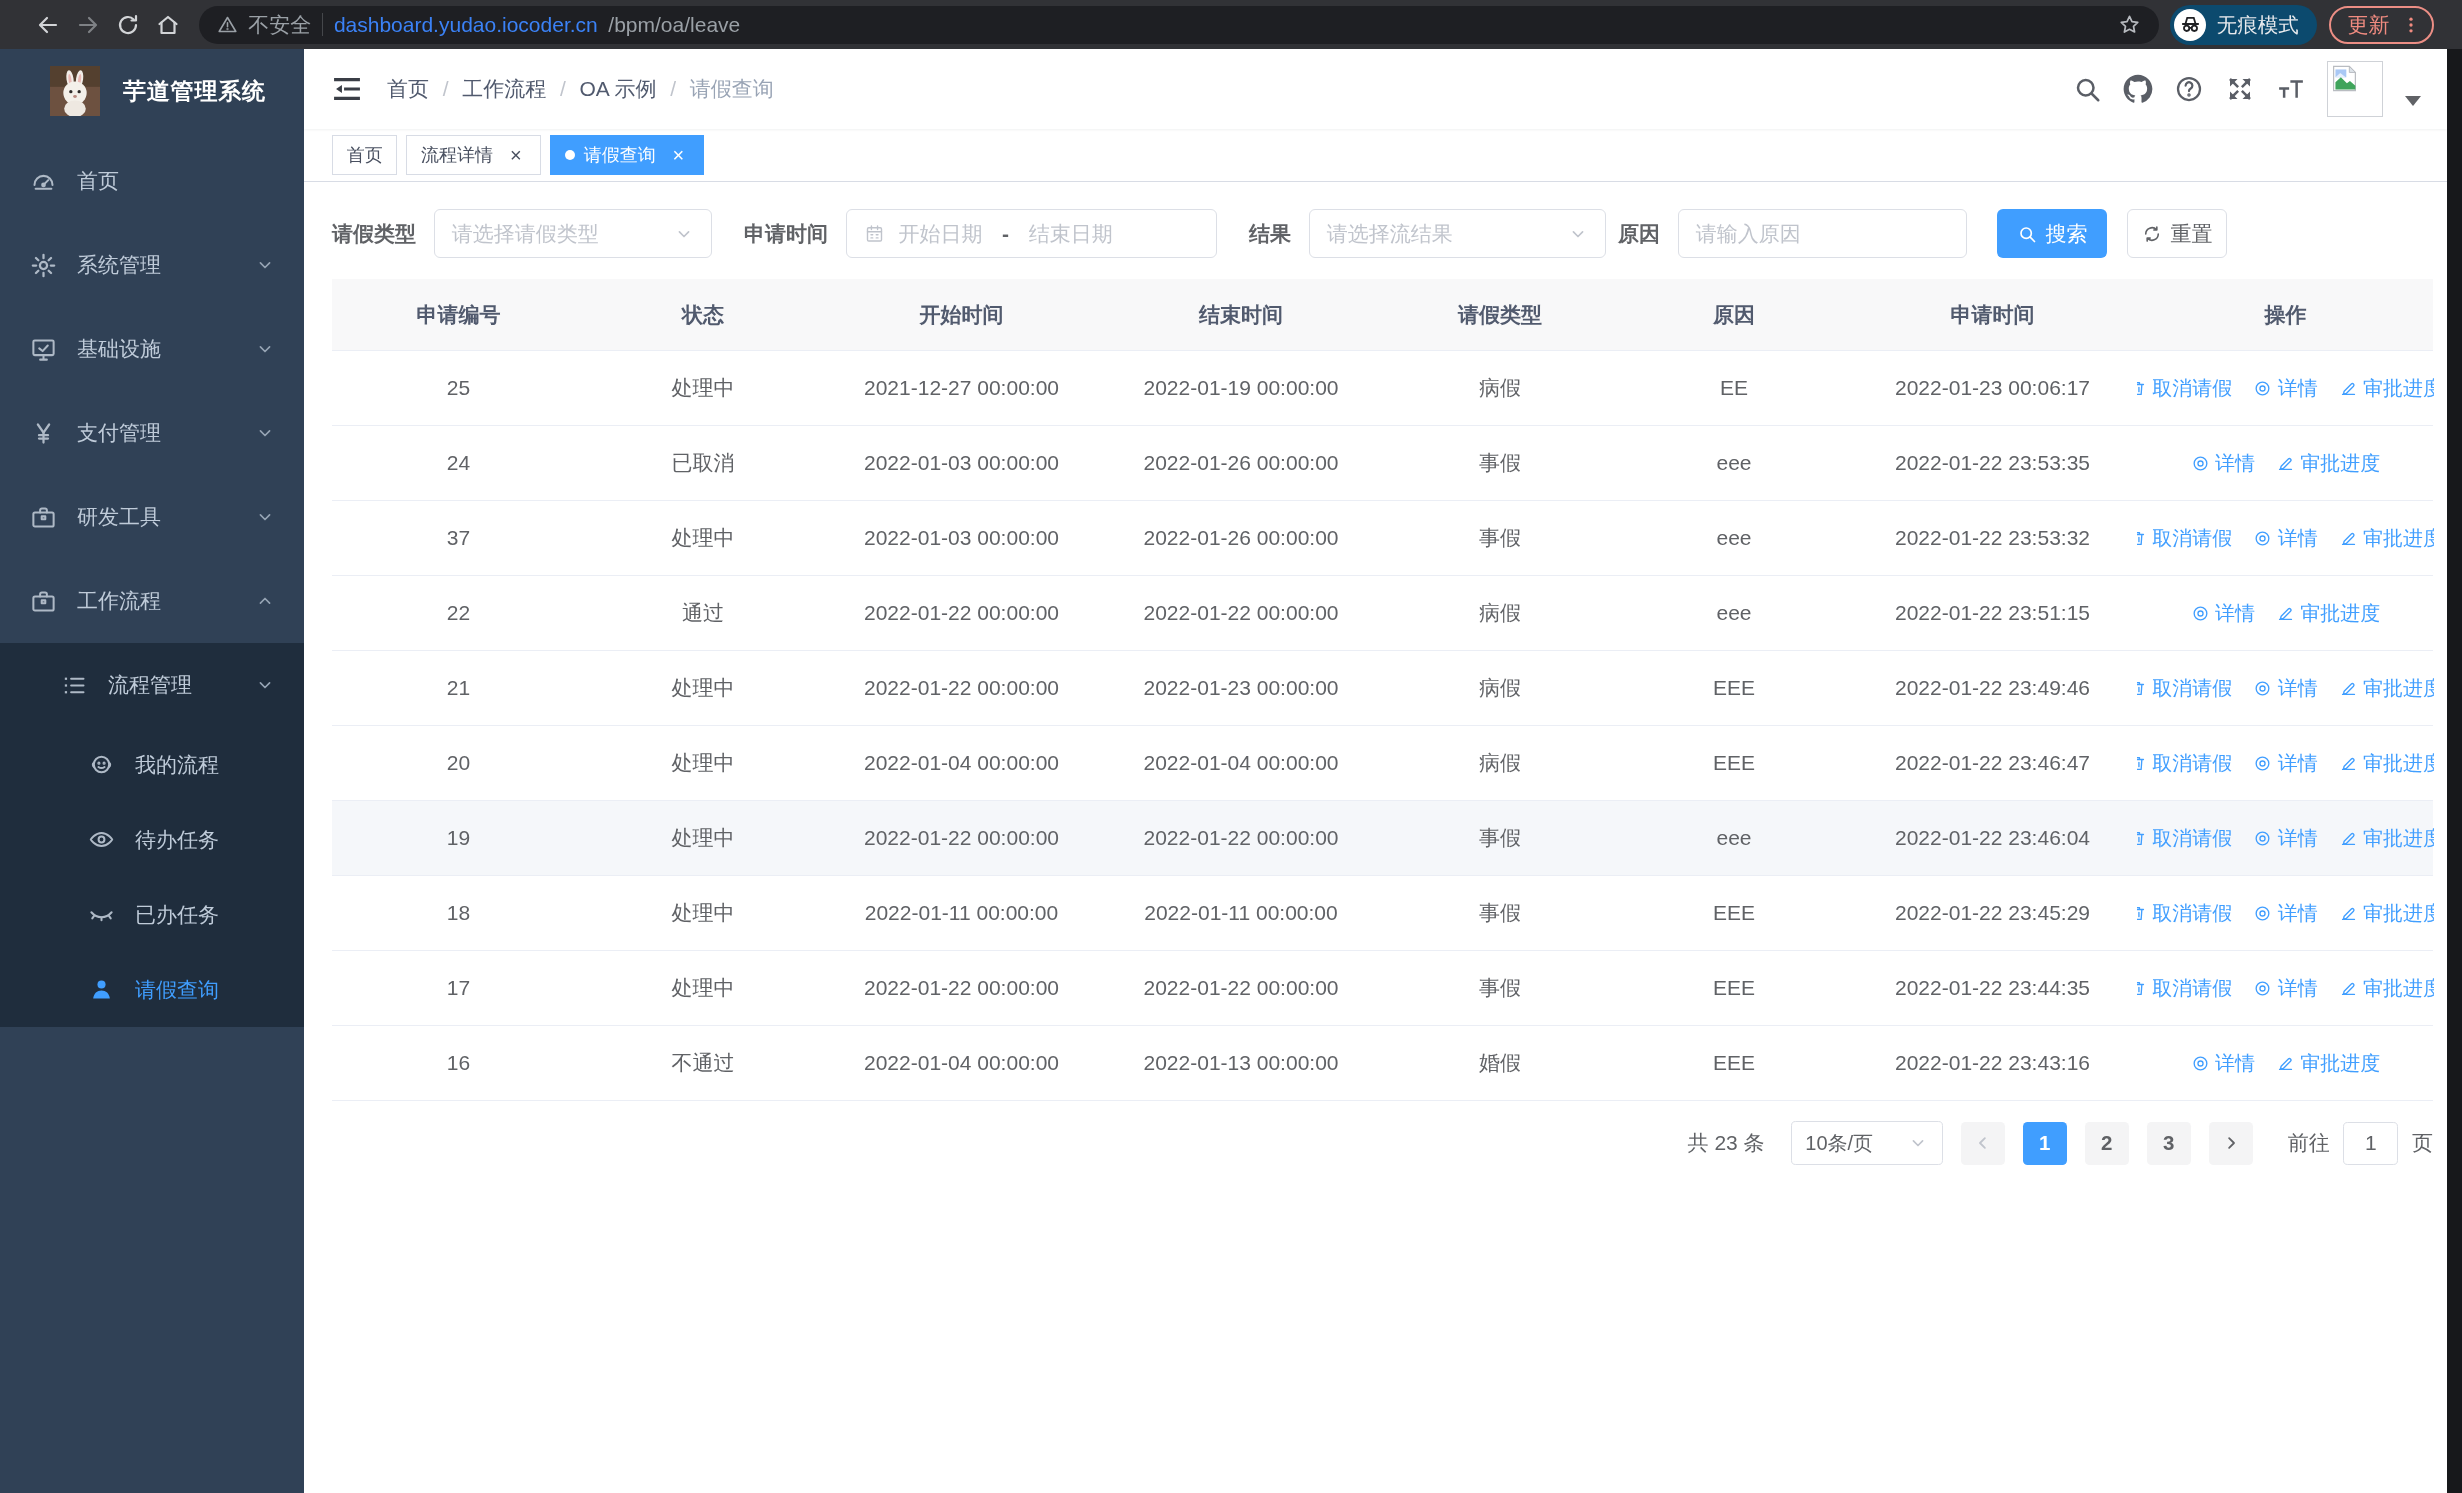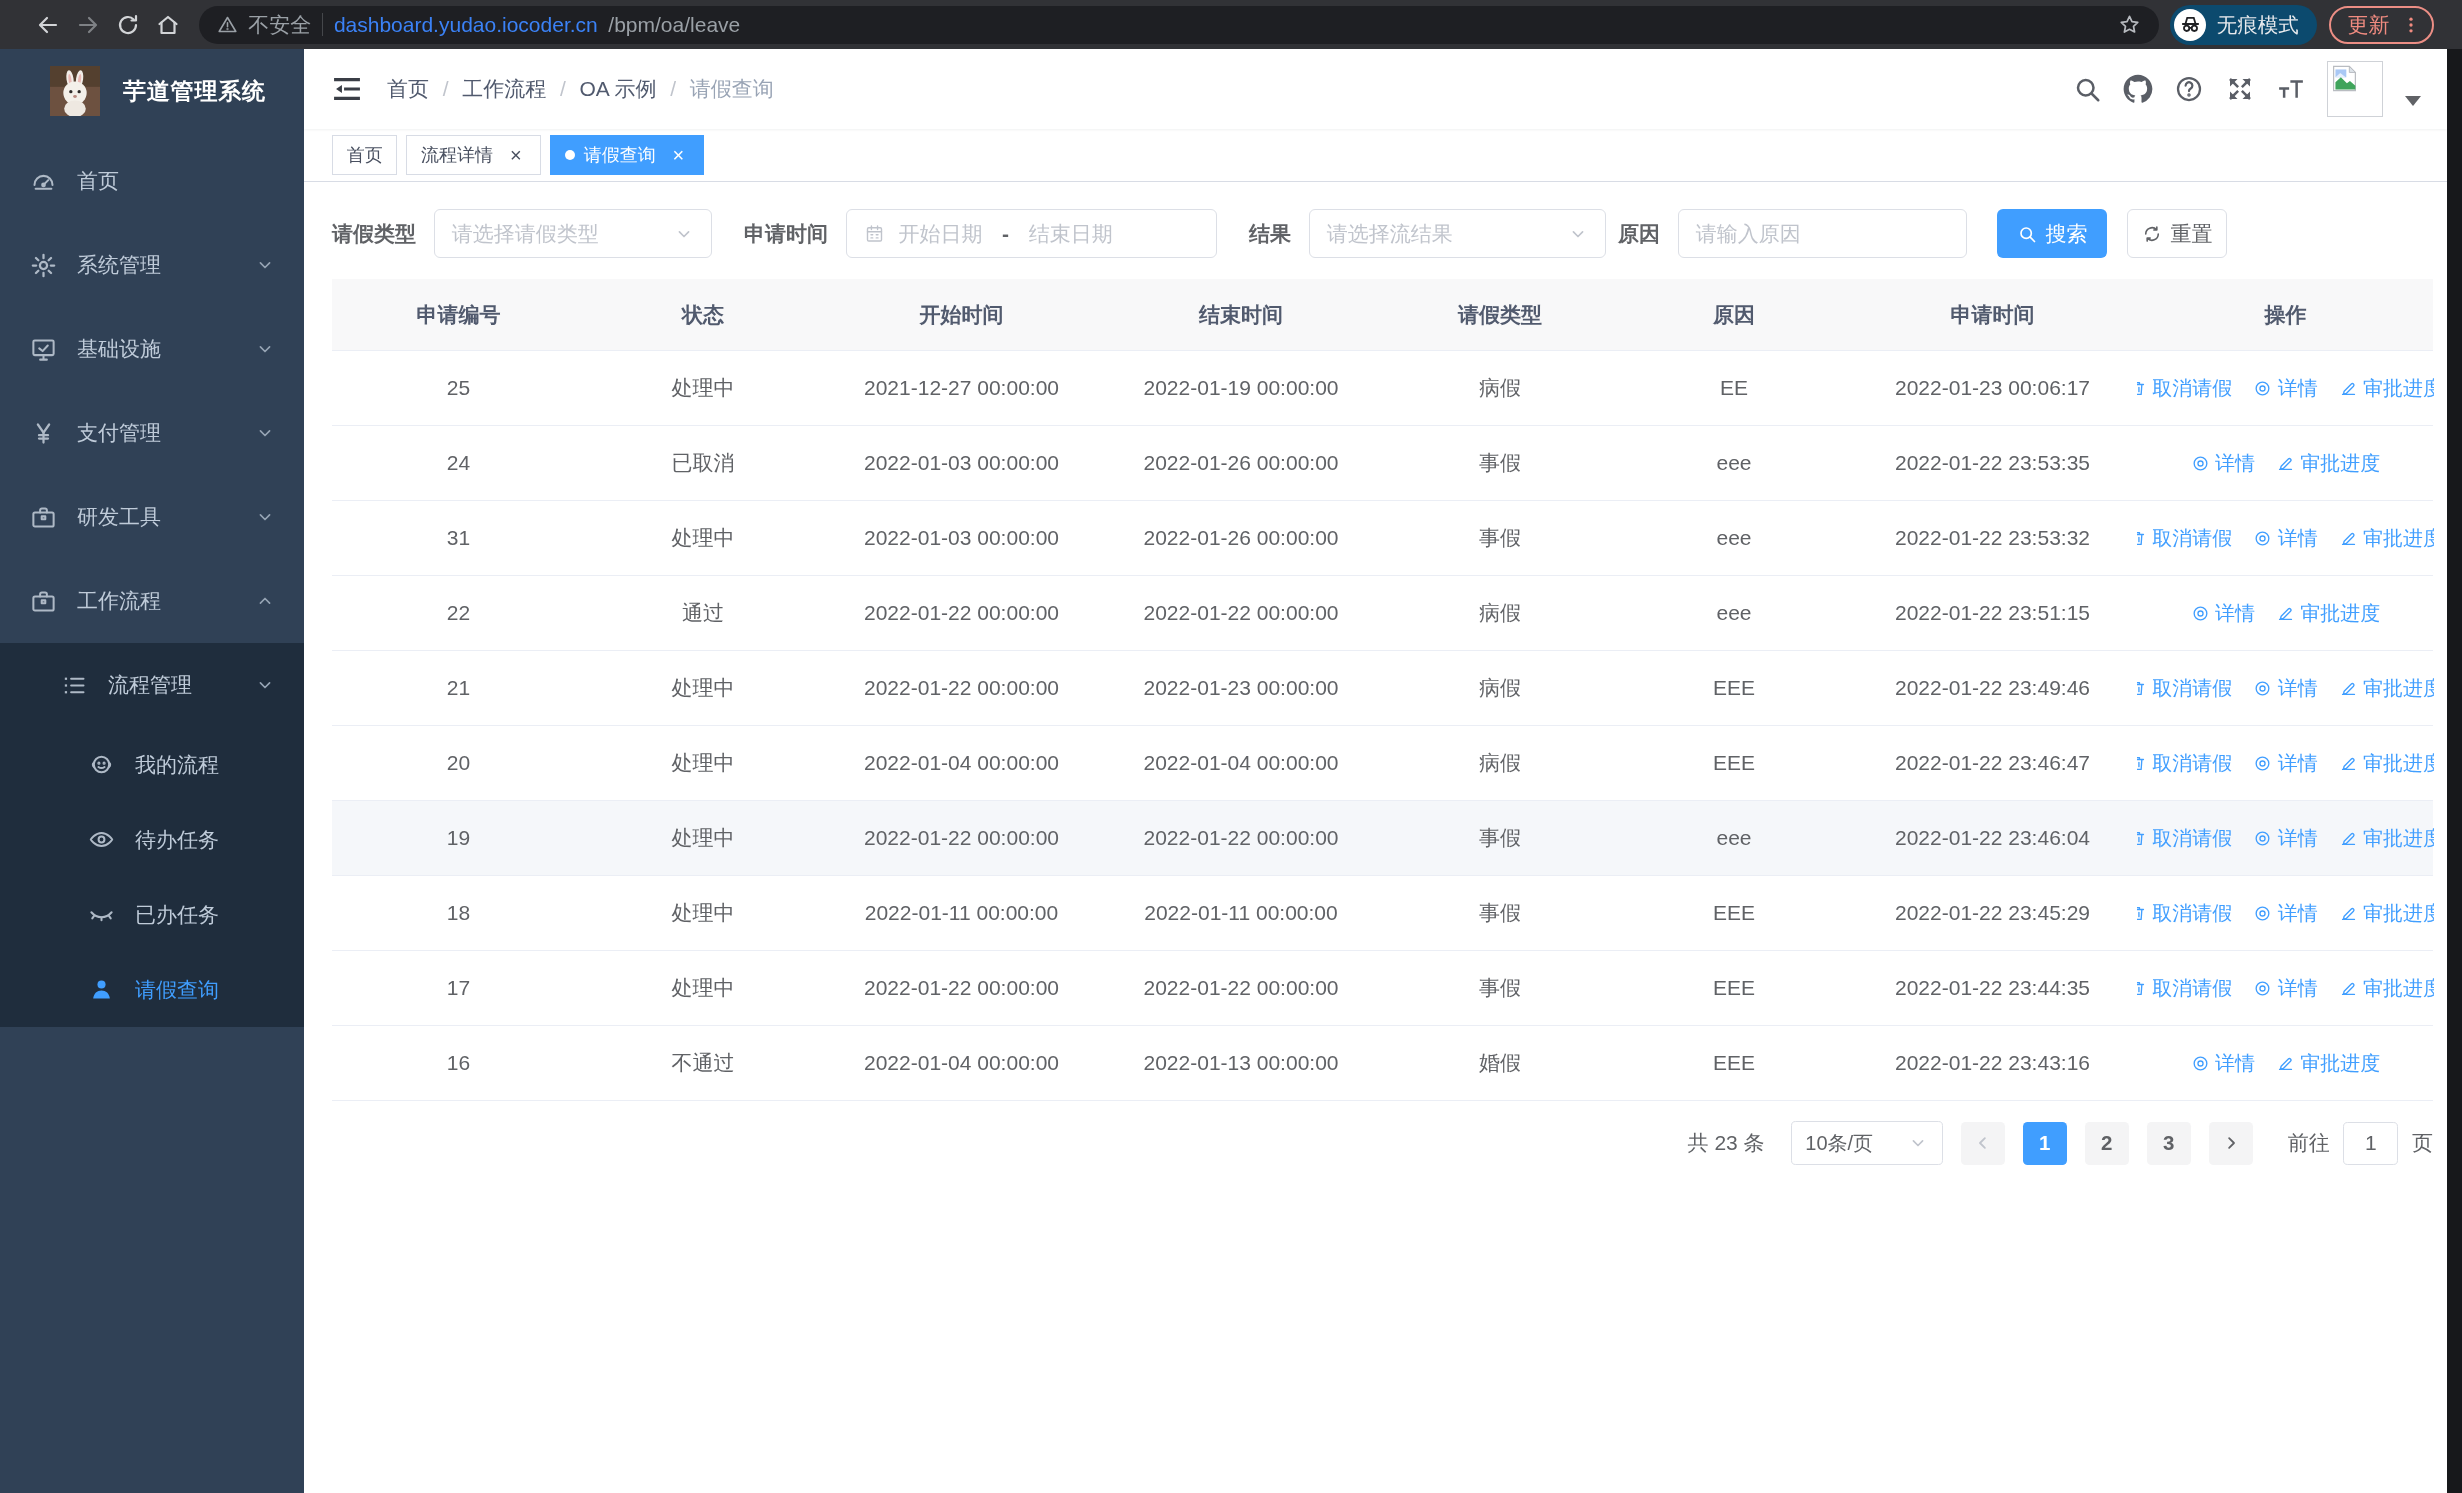--- a/index.html
+++ b/index.html
@@ -583,21 +583,21 @@
                     <svg viewBox="0 0 24 24" fill="none" stroke="currentColor" stroke-width="1.7" stroke-linecap="round" stroke-linejoin="round">
                       <path d="M4.5 19.5h15"></path>
                       <path d="M6.5 15.5L15.6 6.4a1.9 1.9 0 0 1 2.7 2.7l-9.1 9.1-3.6.9z"></path>
                     </svg>
                   </span>
                   <span>审批进度</span>
                 </a>
               </div>
             </div>
             <div class="tr">
-              <div class="td">31</div>
+              <div class="td">37</div>
               <div class="td">处理中</div>
               <div class="td">2022-01-03 00:00:00</div>
               <div class="td">2022-01-26 00:00:00</div>
               <div class="td">事假</div>
               <div class="td">eee</div>
               <div class="td">2022-01-22 23:53:32</div>
               <div class="td td-actions">
                 <a class="action">
                   <span class="icon ">
                     <svg viewBox="0 0 24 24" fill="none" stroke="currentColor" stroke-width="1.7" stroke-linecap="round" stroke-linejoin="round">

